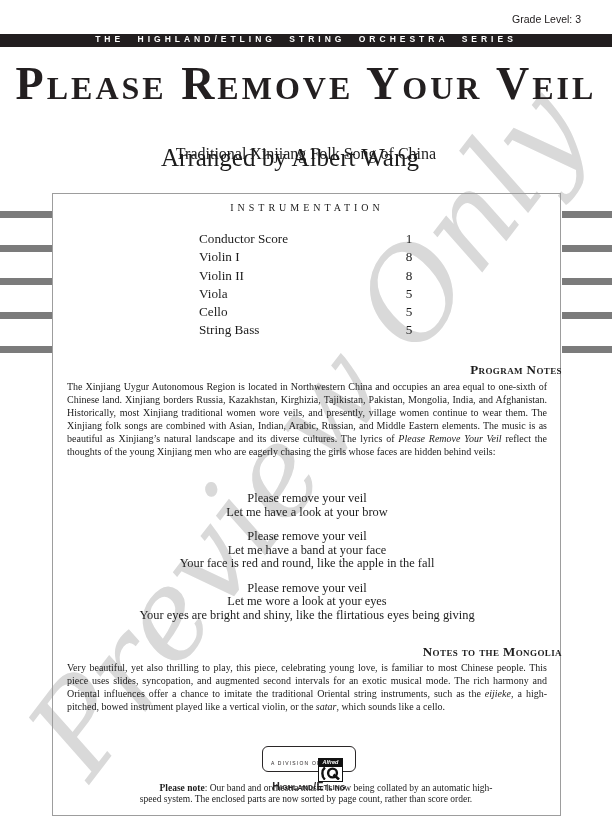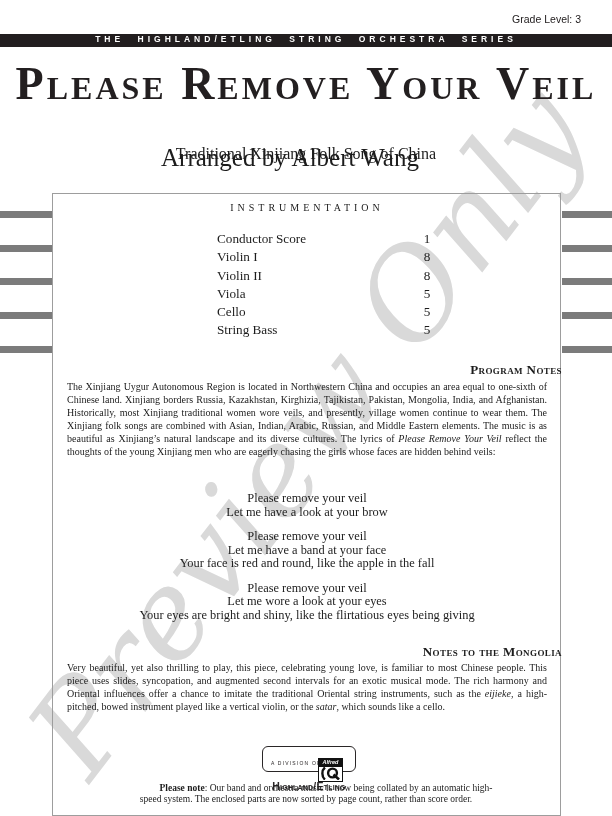--- a/index.html
+++ b/index.html
@@ -39,21 +39,21 @@
 
   
   .bar{height:7px;background:#7b7b7b;z-index:1;}
   .bar.l{left:0;width:52px;}
   .bar.r{left:562px;width:50px;}
   .b1{top:211px;} .b2{top:245px;} .b3{top:278px;} .b4{top:312px;} .b5{top:346px;}
 
   
   .instr-header{top:202px;left:52px;width:510px;z-index:1;text-align:center;
     font-size:10px;font-weight:normal;letter-spacing:4px;}
-  .instr-list{top:230px;left:217px;width:230px;z-index:1;font-size:13.2px;}
+  .instr-list{top:230px;left:199px;width:230px;z-index:1;font-size:13.2px;}
   .instr-row{display:flex;line-height:18.3px;}
   .instr-label{width:200px;}
   .instr-count{width:20px;text-align:center;}
 
   
   .sec-header{left:52px;width:510px;z-index:1;text-align:right;
     font-variant:small-caps;font-weight:bold;font-size:13px;letter-spacing:0.4px;}
   .prog-header{top:362px;}
   .cond-header{top:644px;}
 

